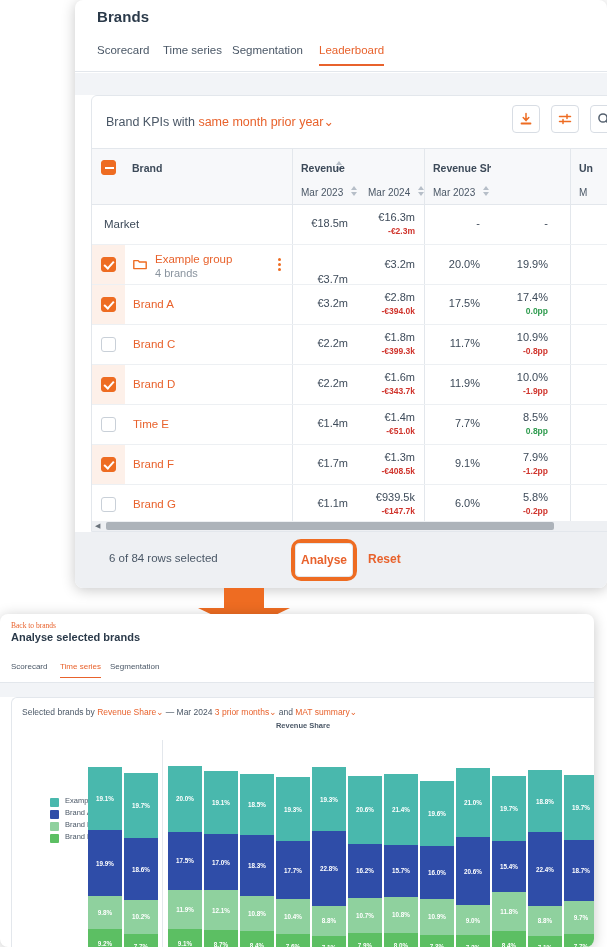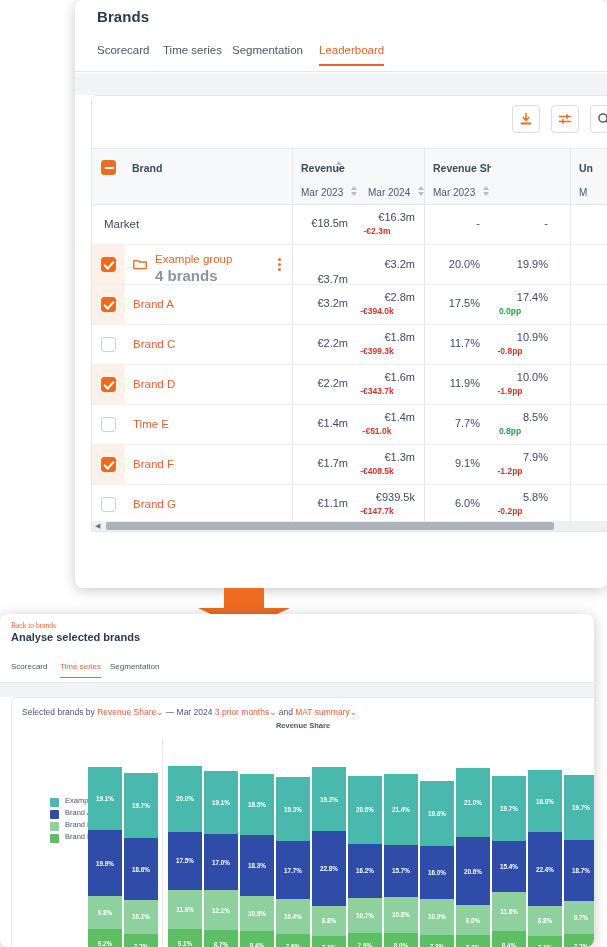--- a/index.html
+++ b/index.html
@@ -65,24 +65,24 @@
   .sel-strip { position:absolute; left:0; top:0; width:33px; height:100%; background:#fdf0e9; }
   .cb { position:absolute; left:9px; width:15px; height:15px; border-radius:3px; border:1.5px solid #c9d0d8; background:#fff; }
   .cb.on { background:#ee6c22; border-color:#ee6c22; }
   .cb.on:after {
     content:""; position:absolute; left:4px; top:1px; width:4px; height:8px;
     border:solid #fff; border-width:0 2px 2px 0; transform:rotate(42deg);
   }
   .cb.dash { background:#ee6c22; border-color:#ee6c22; }
   .cb.dash:after { content:""; position:absolute; left:3px; top:6px; width:9px; height:2px; background:#fff; }
   .bname { position:absolute; font-size:11.5px; color:#e8622c; white-space:nowrap; }
-  .bsub { position:absolute; font-size:15px; color:#8a949f; white-space:nowrap;font-weight:bold; }
+  .bsub { position:absolute; font-size:11px; color:#8a949f; white-space:nowrap; }
   .mkt { position:absolute; font-size:11.5px; color:#3d4a59; white-space:nowrap; }
   .num { position:absolute; font-size:11px; color:#3d4a59; text-align:right; white-space:nowrap; }
-  .delta { position:absolute; font-size:8.5px; font-weight:bold; text-align:center; white-space:nowrap; }
+  .delta { position:absolute; font-size:8.5px; font-weight:bold; text-align:right; white-space:nowrap; }
   .neg { color:#d0342c; } .pos { color:#2e9b4e; } .flat { color:#2e9b4e; }
   .shade { position:absolute; top:0; height:100%; background:#f7f8fa; }
 
   .kebab { position:absolute; width:12px; height:14px; }
   .kebab i { position:absolute; left:4px; width:3px; height:3px; border-radius:50%; background:#ee6c22; display:block; }
 
   .hscroll { position:absolute; left:0; bottom:0; width:100%; height:10px; background:#eef0f3; }
   .hscroll .thumb { position:absolute; left:14px; top:1px; height:8px; width:448px; background:#adb3ba; border-radius:2px; }
   .hscroll .arr { position:absolute; left:3px; top:1px; font-size:7px; color:#6b737c; }
 
@@ -150,20 +150,23 @@
 
     <div class="tc-tabs">
       <div class="tc-tab" style="left:22px">Scorecard</div>
       <div class="tc-tab" style="left:88px">Time series</div>
       <div class="tc-tab" style="left:157px">Segmentation</div>
       <div class="tc-tab active" style="left:244px">Leaderboard</div>
     </div>
     <div class="tc-strip"></div>
 
     <div class="tbl-card">
+      <div class="kpi-line">
+        <span>Brand KPIs with </span><span class="lnk">same month prior year</span><span class="lnk">⌄</span>
+      </div>
 
       <div class="icon-btn" style="left:420px">
         <svg width="14" height="14" viewBox="0 0 14 14">
           <path d="M7 1.5 V8.2 M4.2 5.6 L7 8.6 L9.8 5.6" stroke="#ee6c22" stroke-width="1.5" fill="none" stroke-linecap="round" stroke-linejoin="round"></path>
           <path d="M2.5 11.5 H11.5" stroke="#ee6c22" stroke-width="1.8" stroke-linecap="round"></path>
         </svg>
       </div>
       <div class="icon-btn" style="left:459px">
         <svg width="14" height="14" viewBox="0 0 14 14">
           <path d="M1.5 4.5 H12.5 M1.5 9.5 H12.5" stroke="#ee6c22" stroke-width="1.5" stroke-linecap="round"></path>
@@ -330,20 +333,26 @@
           <div class="shade" style="left:399px; width:79px; z-index:-1"></div>
         </div>
 
         <div class="hscroll">
           <div class="arr">◀</div>
           <div class="thumb"></div>
         </div>
       </div>
     </div>
 
+    <div class="tc-footer">
+      <div class="rows-sel">6 of 84 rows selected</div>
+      <div class="analyse-ring"></div>
+      <div class="analyse-btn">Analyse</div>
+      <div class="reset-btn">Reset</div>
+    </div>
   </div>
 
   <div class="arrow">
     <div class="stem"></div>
     <div class="head"></div>
   </div>
 
   <div class="bot-card">
     <div class="back-link">Back to brands</div>
     <div class="bc-title">Analyse selected brands</div>

